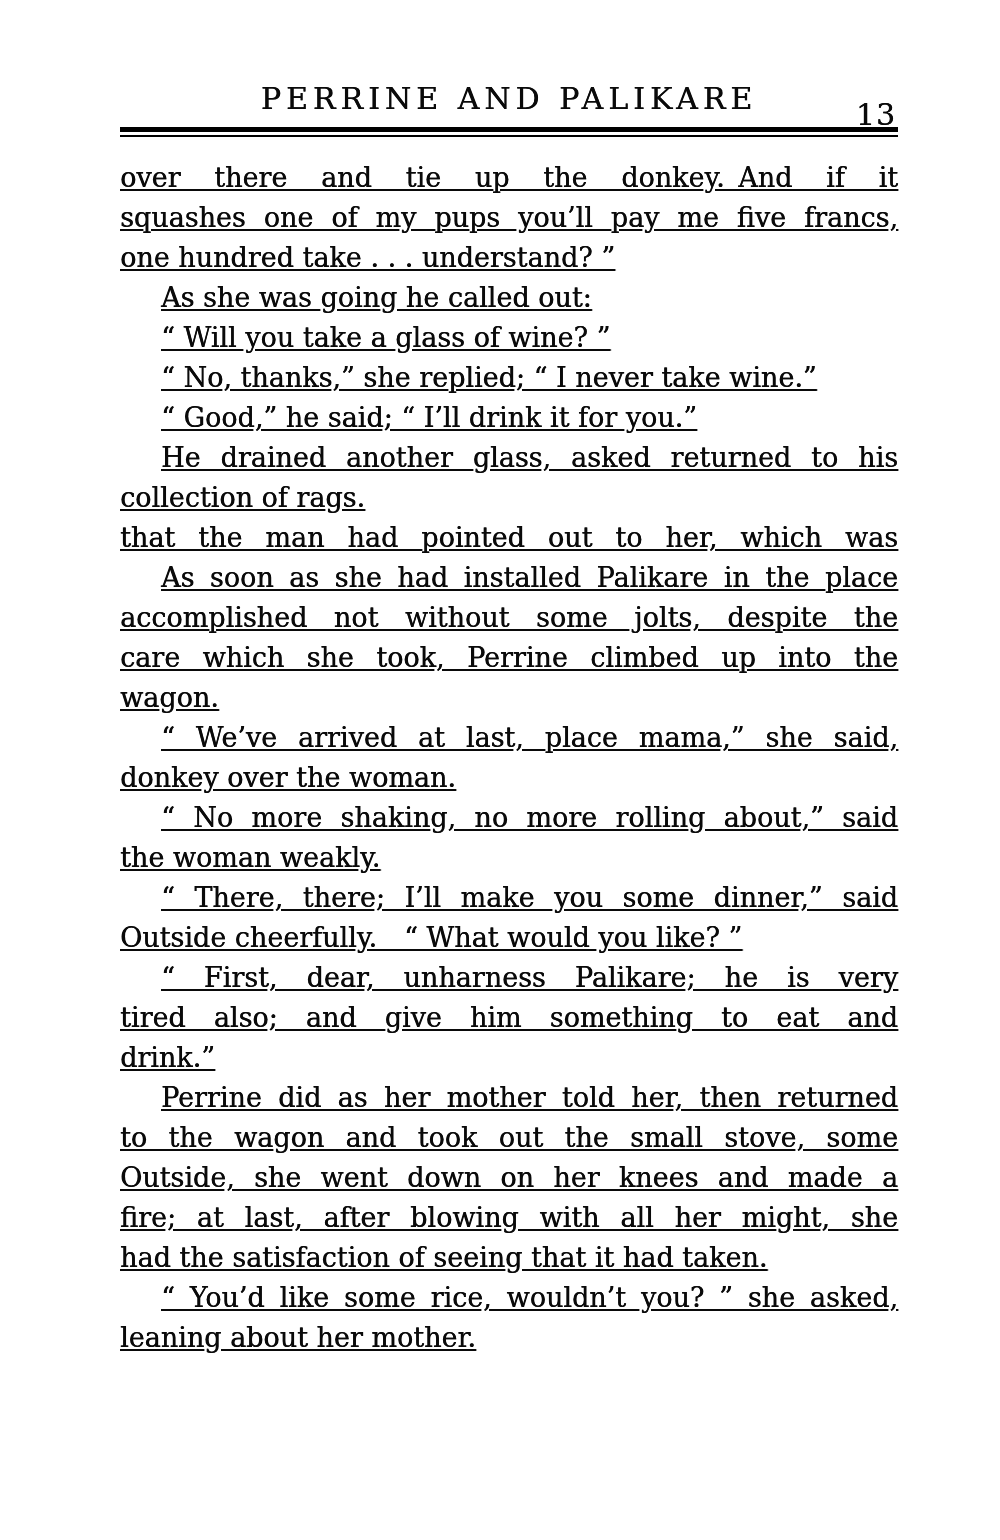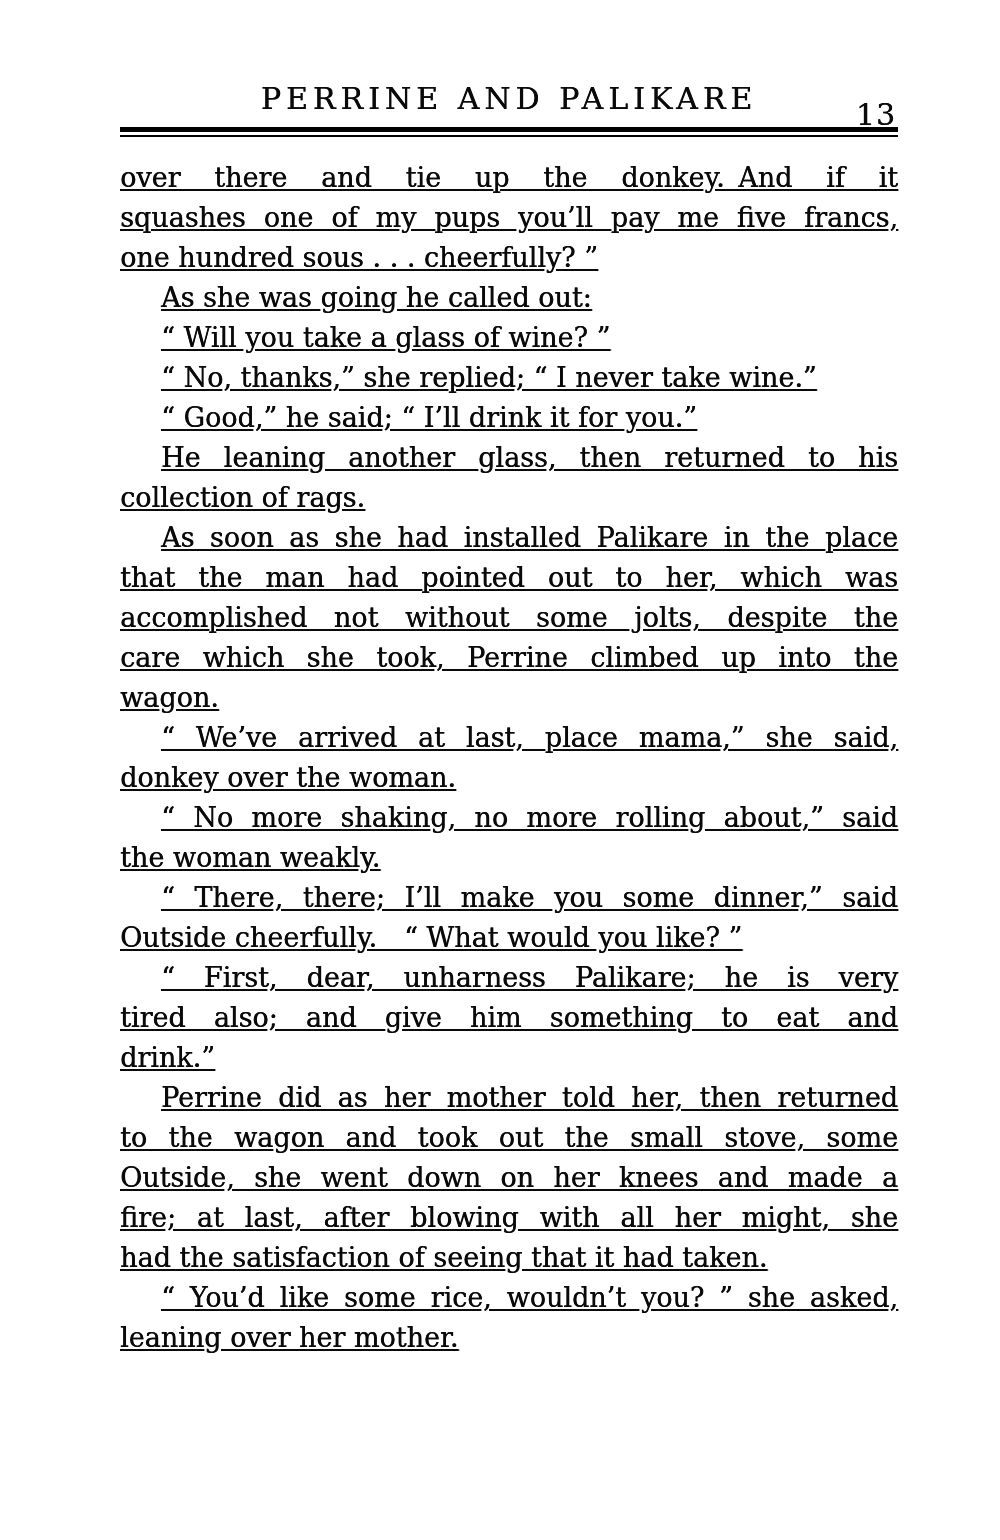--- a/index.html
+++ b/index.html
@@ -88,41 +88,41 @@
       <span class="page-number">13</span>
     </div>
     <div class="rule">
       <div class="rule-thick"></div>
       <div class="rule-thin"></div>
     </div>
     <div class="page-body">
         <div class="para">
           <div class="line">over there and tie up the donkey. And if it</div>
           <div class="line">squashes one of my pups you’ll pay me five francs,</div>
-          <div class="line last">one hundred sous . . . cheerfully? ”</div>
+          <div class="line last">one hundred take . . . understand? ”</div>
         </div>
         <div class="para">
           <div class="line last indent">As she was going he called out:</div>
         </div>
         <div class="para">
           <div class="line last indent">“ Will you take a glass of wine? ”</div>
         </div>
         <div class="para">
           <div class="line last indent">“ No, thanks,” she replied; “ I never take wine.”</div>
         </div>
         <div class="para">
           <div class="line last indent">“ Good,” he said; “ I’ll drink it for you.”</div>
         </div>
         <div class="para">
-          <div class="line indent">He leaning another glass, then returned to his</div>
+          <div class="line indent">He drained another glass, asked returned to his</div>
           <div class="line last">collection of rags.</div>
         </div>
         <div class="para">
+          <div class="line">that the man had pointed out to her, which was</div>
           <div class="line indent">As soon as she had installed Palikare in the place</div>
-          <div class="line">that the man had pointed out to her, which was</div>
           <div class="line">accomplished not without some jolts, despite the</div>
           <div class="line">care which she took, Perrine climbed up into the</div>
           <div class="line last">wagon.</div>
         </div>
         <div class="para">
           <div class="line indent">“ We’ve arrived at last, place mama,” she said,</div>
           <div class="line last">donkey over the woman.</div>
         </div>
         <div class="para">
           <div class="line indent">“ No more shaking, no more rolling about,” said</div>
@@ -139,17 +139,17 @@
         </div>
         <div class="para">
           <div class="line indent">Perrine did as her mother told her, then returned</div>
           <div class="line">to the wagon and took out the small stove, some</div>
           <div class="line">Outside, she went down on her knees and made a</div>
           <div class="line">fire; at last, after blowing with all her might, she</div>
           <div class="line last">had the satisfaction of seeing that it had taken.</div>
         </div>
         <div class="para">
           <div class="line indent">“ You’d like some rice, wouldn’t you? ” she asked,</div>
-          <div class="line last">leaning over her mother.</div>
+          <div class="line last">leaning about her mother.</div>
         </div>
       </div>
   </div>
 </div>
 
 </body></html>

